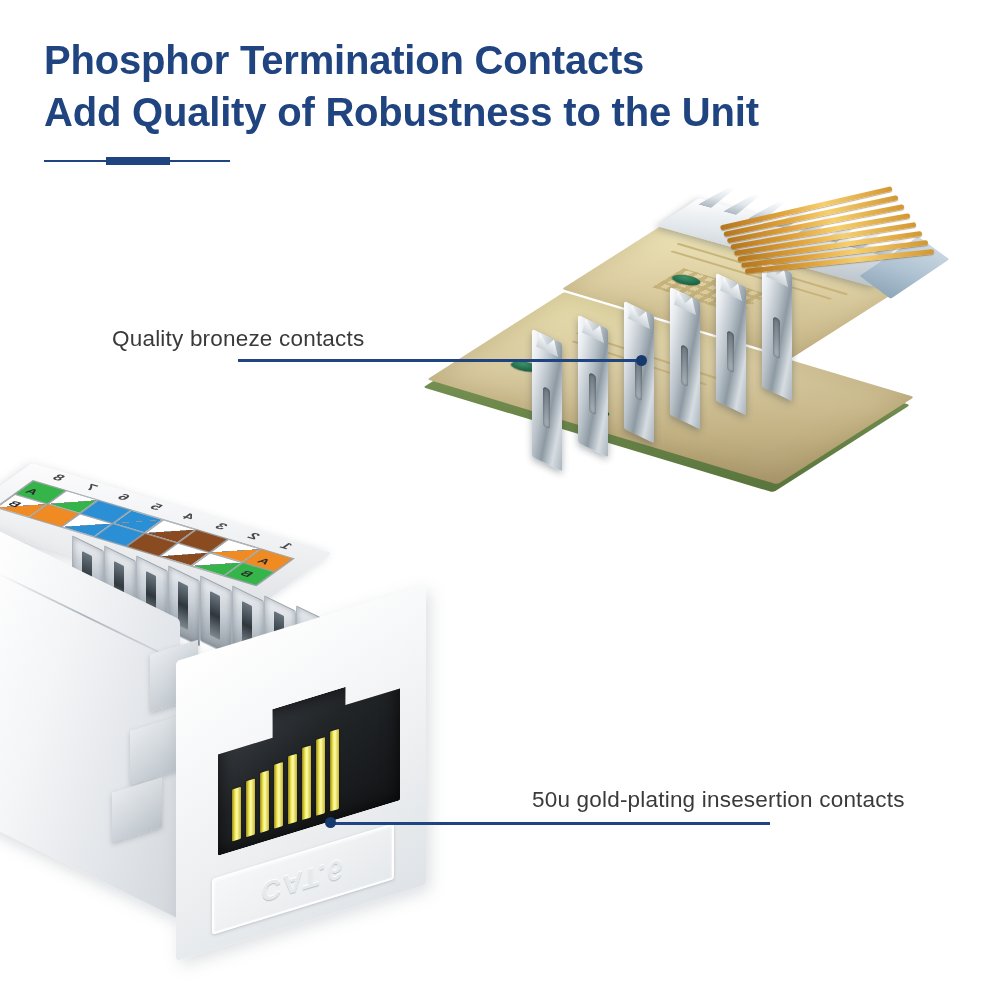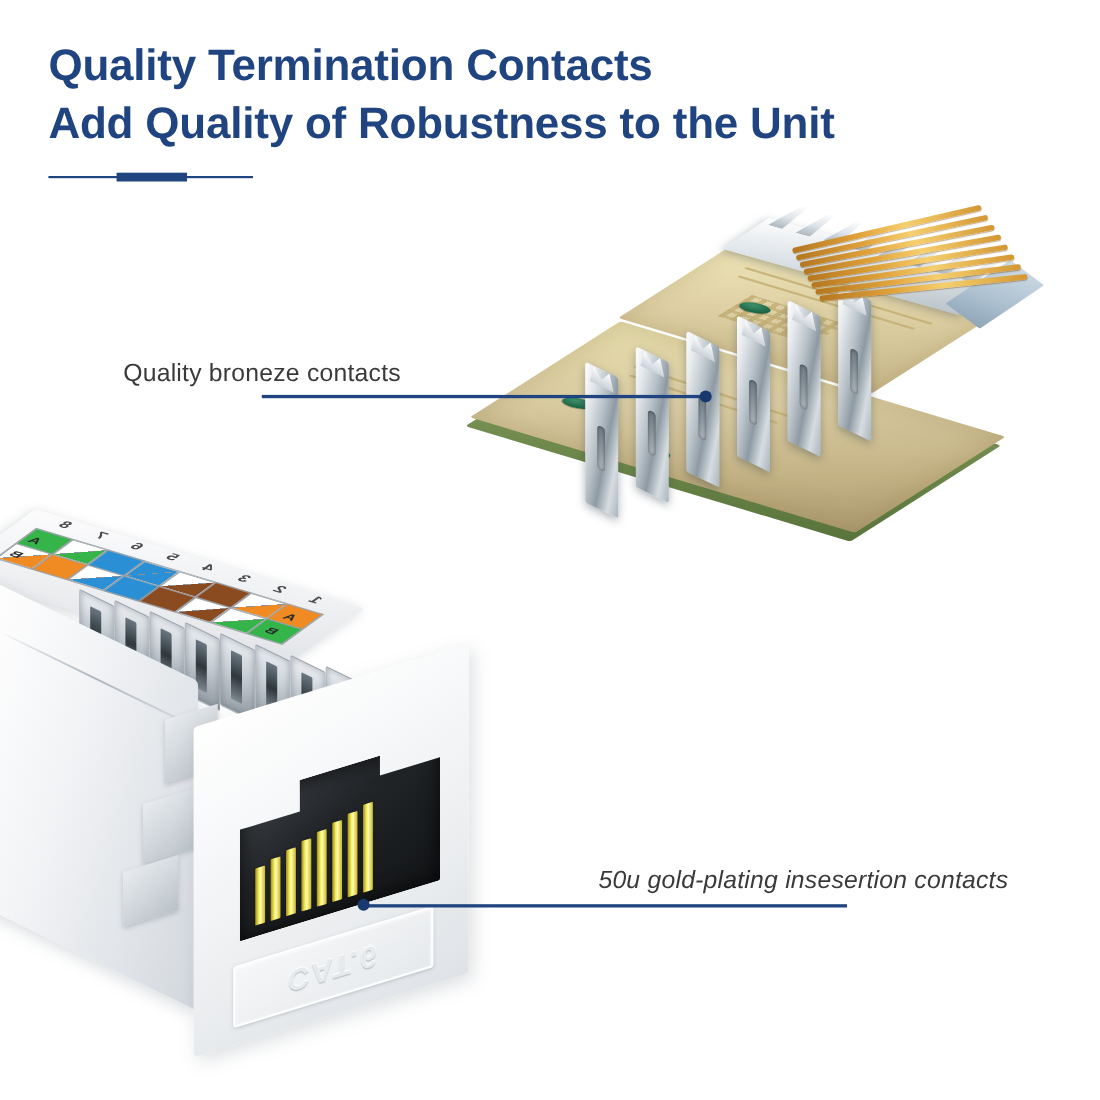--- a/index.html
+++ b/index.html
@@ -28,21 +28,21 @@
 
   
   .callout-label{
     position:absolute;
     color:#3A3A3C;
     font-size:22.5px;
     letter-spacing:0.2px;
     white-space:nowrap;
   }
   #callout1-label{left:112px;top:326px;}
-  #callout2-label{left:544px;top:787px;font-style:italic;}
+  #callout2-label{left:532px;top:787px;}
 
   .leader{position:absolute;height:3px;background:#1F4480;}
   #leader1{left:238px;top:359px;width:404px;}
   #leader2{left:330px;top:822px;width:440px;}
   .leader-dot{
     position:absolute;width:11px;height:11px;border-radius:50%;
     background:#17396E;
   }
   #dot1{left:636px;top:355px;}
   #dot2{left:325px;top:817px;}
@@ -251,21 +251,21 @@
     background:linear-gradient(180deg,#6b7780 0%,#2f373d 50%,#7d888f 100%);
     border-radius:1px;
   }
 </style>
 </head>
 <body>
 
 <div id="stage">
 
   <div class="headline">
-    <span>Quality Termination Contacts</span>
+    <span>Phosphor Termination Contacts</span>
     <span class="l2">Add Quality of Robustness to the Unit</span>
   </div>
   <div class="rule-wrap">
     <div class="rule-thin"></div>
     <div class="rule-thick"></div>
   </div>
 
   <div id="pcb-assembly">
 
     <div class="pcb-green"></div>

